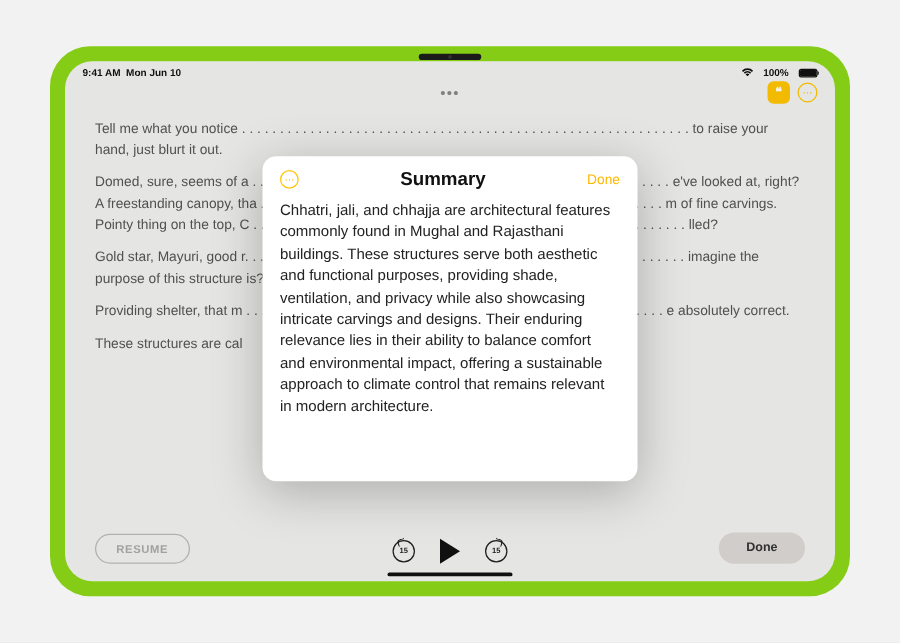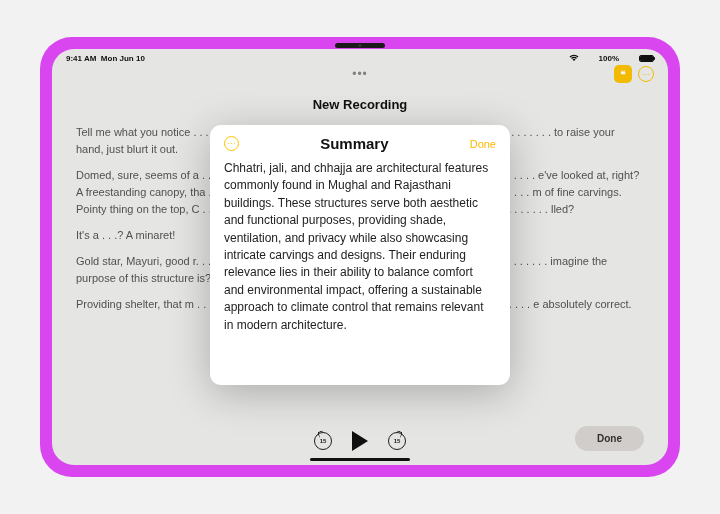--- a/index.html
+++ b/index.html
@@ -1,22 +1,22 @@
 <!DOCTYPE html>
 <html><head>
 <meta charset="utf-8">
 <style>
 *{margin:0;padding:0;box-sizing:border-box;font-family:-apple-system,Helvetica,Arial,sans-serif}
 body{background:#f2f2f2;width:720px;height:514px;display:flex;align-items:center;justify-content:center}
-.device{width:640px;height:440px;background:#d946ef;border-radius:32px;padding:12px;position:relative}
+.device{width:640px;height:440px;background:#84cc16;border-radius:32px;padding:12px;position:relative}
 .cam{position:absolute;top:6px;left:50%;transform:translateX(-50%);width:50px;height:5px;background:#1a1a1a;border-radius:3px}
 .cam::after{content:"";position:absolute;left:50%;top:1px;transform:translateX(-50%);width:3px;height:3px;background:#333;border-radius:50%}
 .screen{width:100%;height:100%;background:#f2f2f0;border-radius:22px;overflow:hidden;position:relative}
 .sbar{display:flex;justify-content:space-between;align-items:center;padding:4px 14px 2px;font-size:8px;font-weight:600;color:#111}
-.sbar .r{display:flex;align-items:center;gap:20px}
+.sbar .r{display:flex;align-items:center;gap:8px}
 .wifi{display:inline-block;transform:translateY(1px)}
 .batt{width:15px;height:7px;border:1px solid #111;border-radius:2px;position:relative}
 .batt::after{content:"";position:absolute;right:-2px;top:1px;width:1px;height:3px;background:#111;border-radius:0 1px 1px 0}
 .batt i{display:block;height:100%;background:#111;border-radius:1px}
 .topbar{display:flex;justify-content:center;position:relative;padding:2px 14px}
 .more-btn{font-size:12px;color:#888;letter-spacing:1px}
 .topright{position:absolute;right:14px;top:0;display:flex;gap:6px;align-items:center}
 .quote-btn{width:18px;height:18px;background:#ffc400;border-radius:5px;display:flex;align-items:center;justify-content:center;color:#fff;font-size:10px;font-weight:700}
 .circ{width:16px;height:16px;border:1.5px solid #ffc400;border-radius:50%;display:flex;align-items:center;justify-content:center;color:#ffc400;font-size:8px}
 .title{text-align:center;font-size:13px;font-weight:700;color:#111;margin-top:14px}
@@ -59,30 +59,30 @@
     </div>
 
     <div class="topbar">
       <span class="more-btn">•••</span>
       <div class="topright">
         <span class="quote-btn">❝</span>
         <span class="circ">⋯</span>
       </div>
     </div>
 
-    <div class="title">New Recording</div>
 
     <div class="body">
       <p>Tell me what you notice . . . . . . . . . . . . . . . . . . . . . . . . . . . . . . . . . . . . . . . . . . . . . . . . . . . . . . . . . . . to raise your hand, just blurt it out.</p>
       <p>Domed, sure, seems of a . . . . . . . . . . . . . . . . . . . . . . . . . . . . . . . . . . . . . . . . . . . . . . . . . . . . . . . e've looked at, right? A freestanding canopy, tha . . . . . . . . . . . . . . . . . . . . . . . . . . . . . . . . . . . . . . . . . . . . . . . . . . . . . m of fine carvings. Pointy thing on the top, C . . . . . . . . . . . . . . . . . . . . . . . . . . . . . . . . . . . . . . . . . . . . . . . . . . . . . . . . . lled?</p>
-      <p>It's a . . .? A minaret!</p>
       <p>Gold star, Mayuri, good r. . . . . . . . . . . . . . . . . . . . . . . . . . . . . . . . . . . . . . . . . . . . . . . . . . . . . . . . . . imagine the purpose of this structure is?</p>
       <p>Providing shelter, that m . . . . . . . . . . . . . . . . . . . . . . . . . . . . . . . . . . . . . . . . . . . . . . . . . . . . . . . e absolutely correct.</p>
+      <p>These structures are cal</p>
     </div>
 
+    <div class="resume">RESUME</div>
 
     <div class="controls">
       <span class="skip b">15</span>
       <span class="play"></span>
       <span class="skip f">15</span>
     </div>
 
     <div class="done-b">Done</div>
     <div class="home"></div>
 

